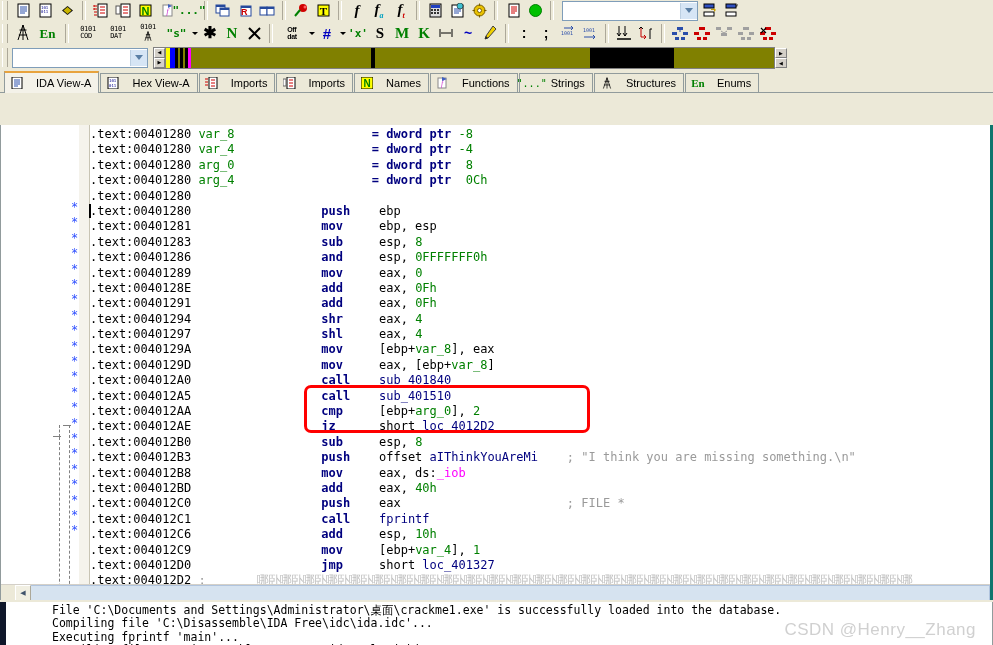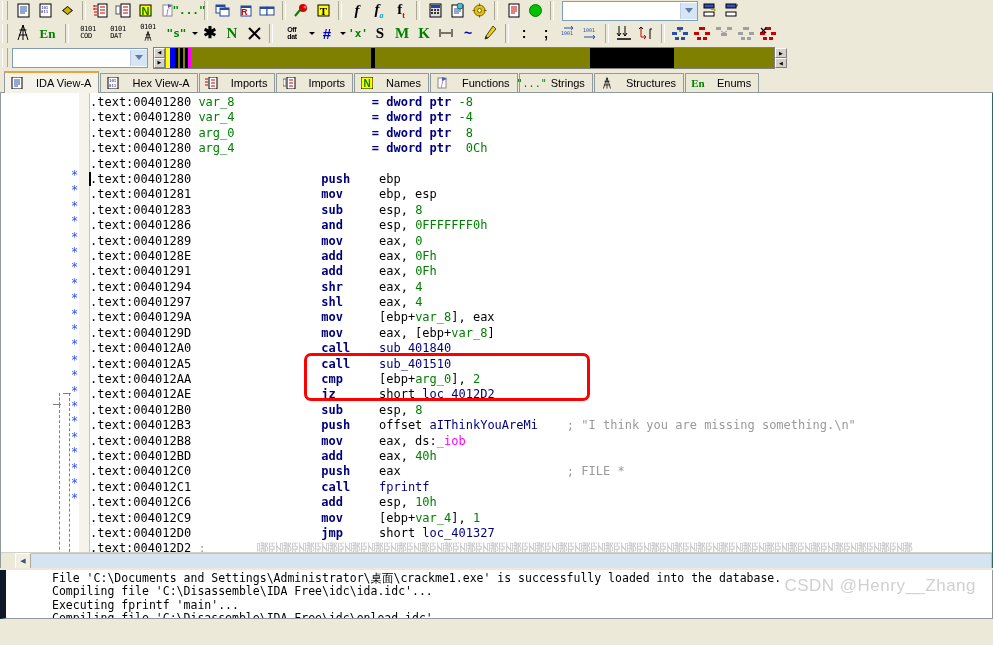--- a/index.html
+++ b/index.html
@@ -65,21 +65,21 @@
     display:flex;align-items:center;gap:12px;height:18px;padding:0 7px 0 5px;
     background:#ece9d8;border:1px solid #919b9c;border-bottom:none;
     margin-right:1px;font-size:11px;color:#000;white-space:nowrap;cursor:default;
   }
   .tab.active{height:20px;background:#f4f2e9;border-top:2px solid #e8a33d;position:relative;z-index:2;margin-bottom:-1px;}
   .tab .ti{width:14px;height:13px;display:flex;align-items:center;justify-content:center;flex:0 0 auto;}
 
   
   .disasm{
     position:relative;height:475px;background:#ffffff;overflow:hidden;
-    border-left:1px solid #919b9c;border-right:1px solid #0f766e;
+    border-left:1px solid #919b9c;border-right:3px solid #0f766e;margin-top:32px;
   }
   .arrowcol{position:absolute;left:0;top:0;width:78px;height:100%;background:#fff;}
   .gutter{position:absolute;left:78px;top:0;width:10px;height:100%;background:#f5f3ec;border-right:1px solid #c8c4b4;}
   .code{
     position:absolute;left:89px;top:2px;right:0;bottom:0;
     font-family:"DejaVu Sans Mono","Liberation Mono",monospace;
     font-size:12px;line-height:15.4px;white-space:pre;color:#000;
   }
   .code .ln{height:15.4px;}
   .addr{color:#000;}
@@ -111,21 +111,21 @@
   .outwrap{
     position:relative;height:auto;background:#fff;
     border-left:6px solid #0f172a;border-right:1px solid #919b9c;border-bottom:1px solid #919b9c;padding-left:44px;
   }
   .outlog{
     font-family:"DejaVu Sans Mono","Liberation Mono",monospace;
     font-size:11.5px;line-height:13.4px;white-space:pre;color:#000;
     padding:2px 0 0 2px;height:46px;overflow:hidden;
   }
   .watermark{
-    position:absolute;right:16px;bottom:22px;color:#d0d0d0;font-size:17px;
+    position:absolute;right:16px;bottom:10px;color:#d0d0d0;font-size:17px;
     font-family:"Liberation Sans",sans-serif;letter-spacing:0.5px;
   }
   .splitter{height:2px;background:#ece9d8;}
 </style>
 </head>
 <body>
 
 <div class="toolbars">
 
   <div class="tb-row r1">
@@ -241,21 +241,21 @@
     <div class="sep"></div>
 
     <div class="tb-group">
       <div class="tbtn">
         <span class="lbl blk" style="font-size:15px;font-style:italic;font-family:'Liberation Serif',serif;">f</span>
       </div>
       <div class="tbtn">
         <span class="lbl blk" style="font-size:15px;font-style:italic;font-family:'Liberation Serif',serif;">f<sub style="color:#00a0c0;font-size:8px;">a</sub></span>
       </div>
       <div class="tbtn">
-        <span class="lbl blk" style="font-size:15px;font-family:'Liberation Serif',serif;">f<sub style="color:#c00;font-size:8px;">t</sub></span>
+        <span class="lbl blk" style="font-size:15px;font-style:italic;font-family:'Liberation Serif',serif;">f<sub style="color:#c00;font-size:8px;">t</sub></span>
       </div>
     </div>
     <div class="sep"></div>
 
     <div class="tb-group">
       <div class="tbtn">
         <svg width="15" height="15" viewBox="0 0 15 15">
             <rect x="2" y="1" width="11" height="13" fill="#ddd" stroke="#000"></rect>
             <rect x="3" y="2" width="9" height="3" fill="#2040c0"></rect>
             <rect x="3" y="6" width="2" height="2" fill="#333"></rect>

